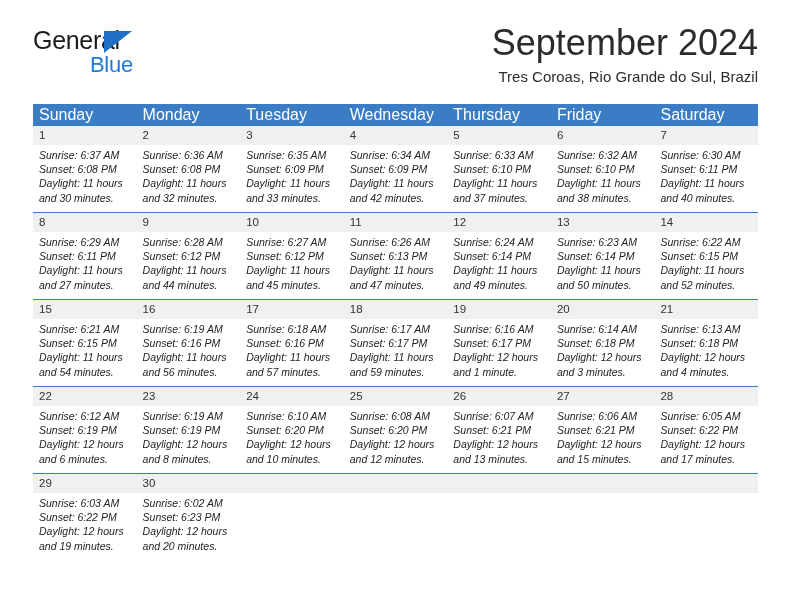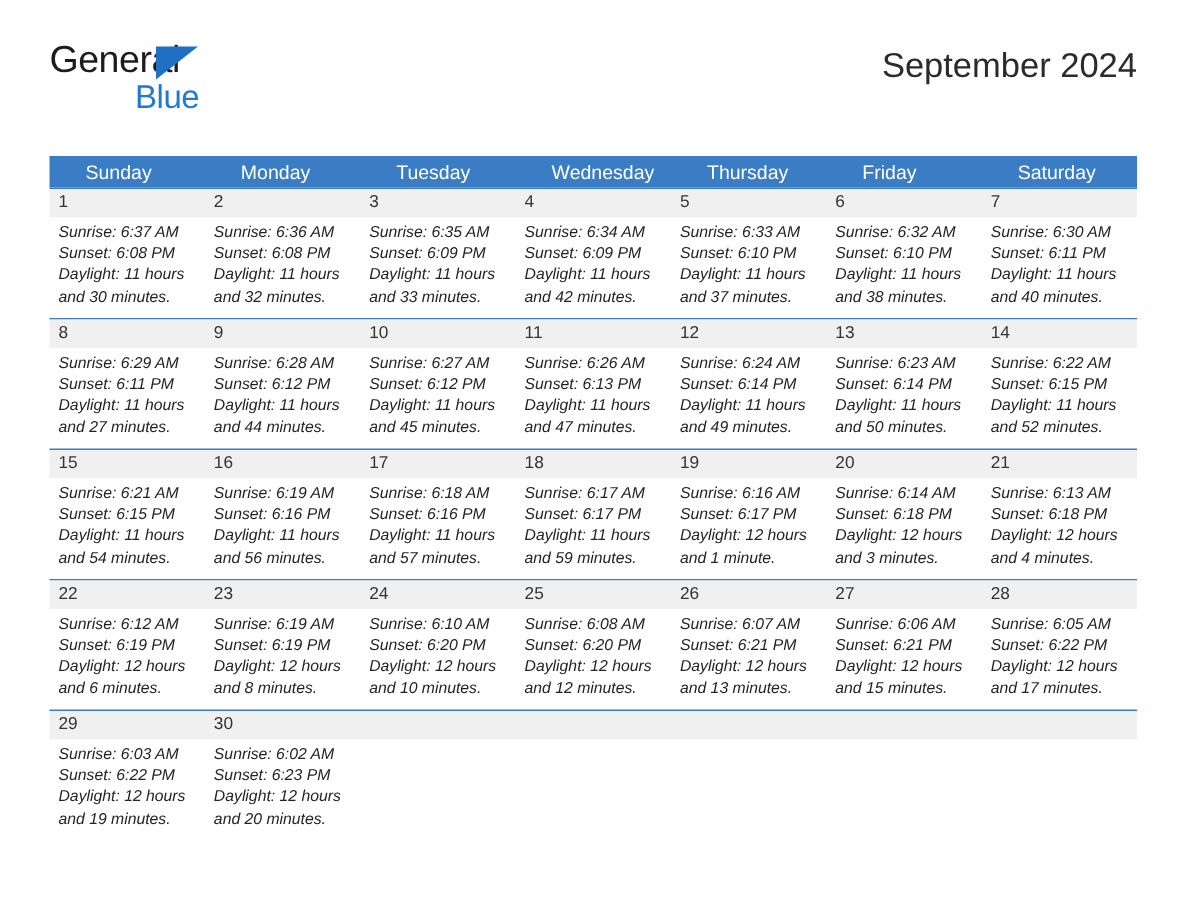--- a/index.html
+++ b/index.html
@@ -68,21 +68,21 @@
     line-height: 28px;
   }
 
   .title-block {
     position: absolute;
     right: 0;
     top: 0;
     text-align: right;
   }
   .cal-title {
-    font-size: 23px;
+    font-size: 36px;
     color: #2b2b2b;
     line-height: 34px;
     white-space: nowrap;
   }
   .cal-subtitle {
     font-size: 15px;
     color: #2b2b2b;
     line-height: 20px;
     margin-top: 7px;
     white-space: nowrap;
@@ -96,24 +96,24 @@
     width: 725px;
   }
 
   .weekday-row {
     display: flex;
     background: #3b7dc4;
     height: 21px;
   }
   .weekday {
     flex: 1 1 0;
-    font-size: 13px;
+    font-size: 16px;
     color: #ffffff;
     line-height: 21px;
-    padding-left: 24px;
+    padding-left: 6px;
     box-sizing: border-box;
     overflow: hidden;
     white-space: nowrap;
   }
 
   .week {
     border-top: 1px solid #3b7dc4;
   }
   .week:first-of-type {
     border-top: none;
@@ -161,20 +161,21 @@
   <div class="header">
 
     <div class="brand">
       <span class="brand-general">General</span>
       <span class="brand-triangle"></span>
       <span class="brand-blue">Blue</span>
     </div>
 
     <div class="title-block">
       <div class="cal-title">September 2024</div>
+      <div class="cal-subtitle">Tres Coroas, Rio Grande do Sul, Brazil</div>
     </div>
 
   </div>
 
   <div class="calendar">
 
     <div class="weekday-row">
       <div class="weekday">Sunday</div>
       <div class="weekday">Monday</div>
       <div class="weekday">Tuesday</div>

